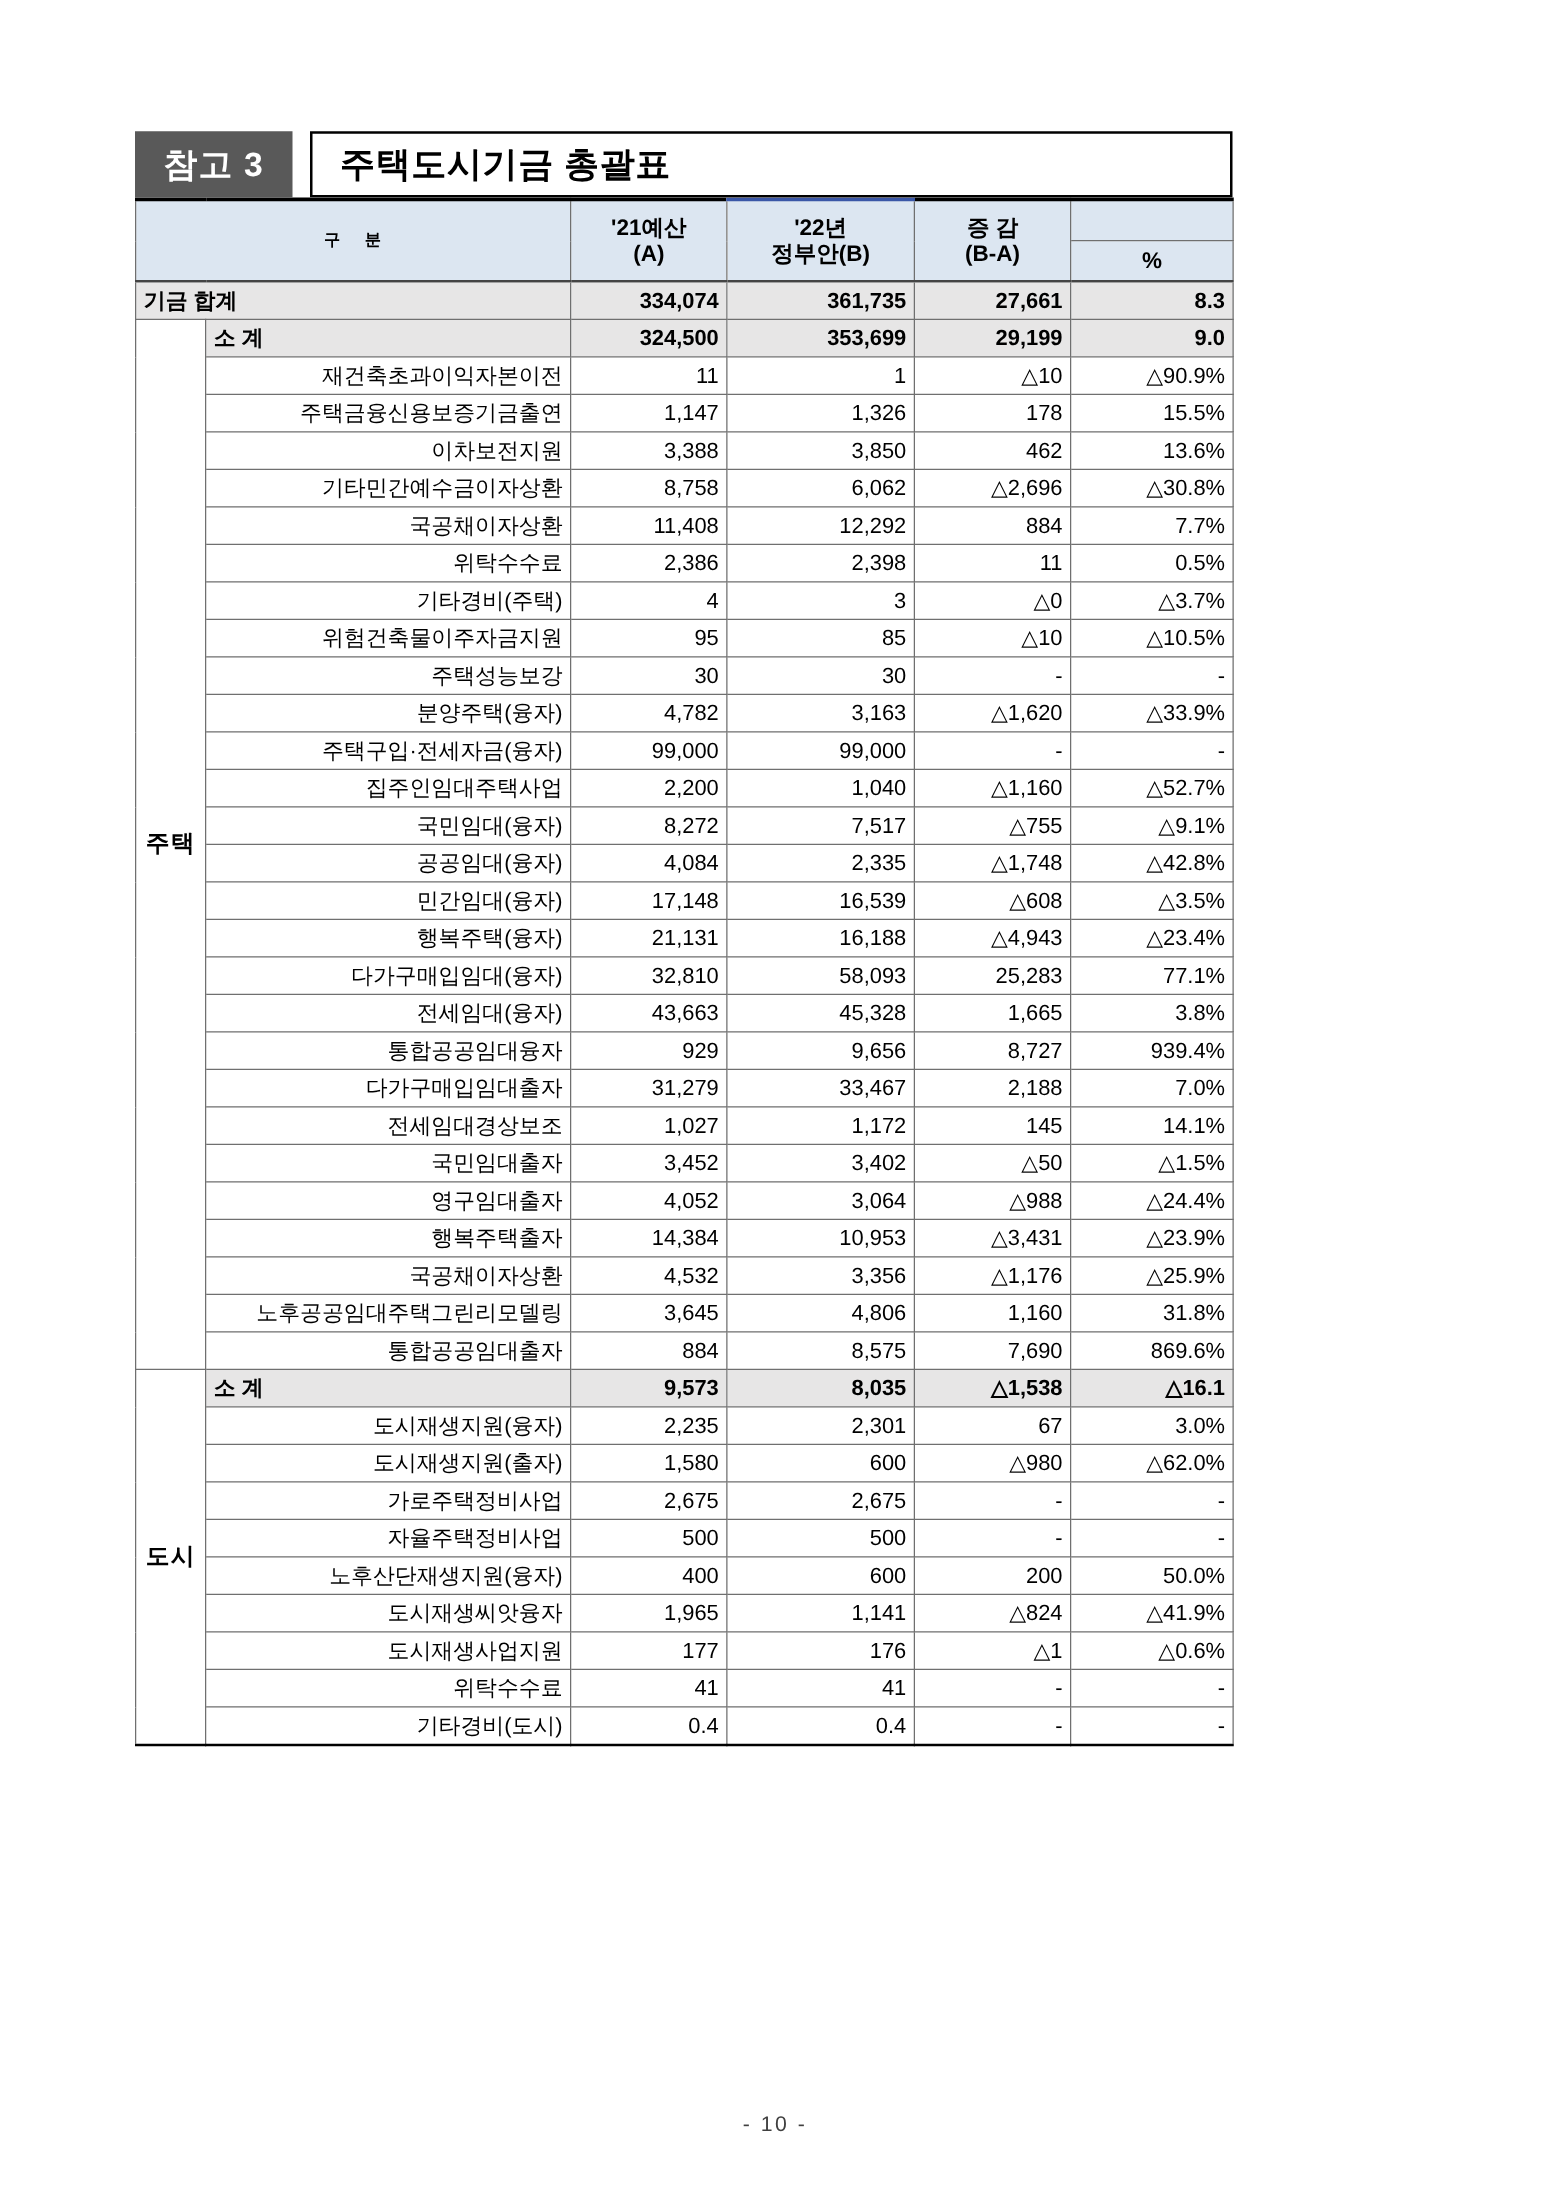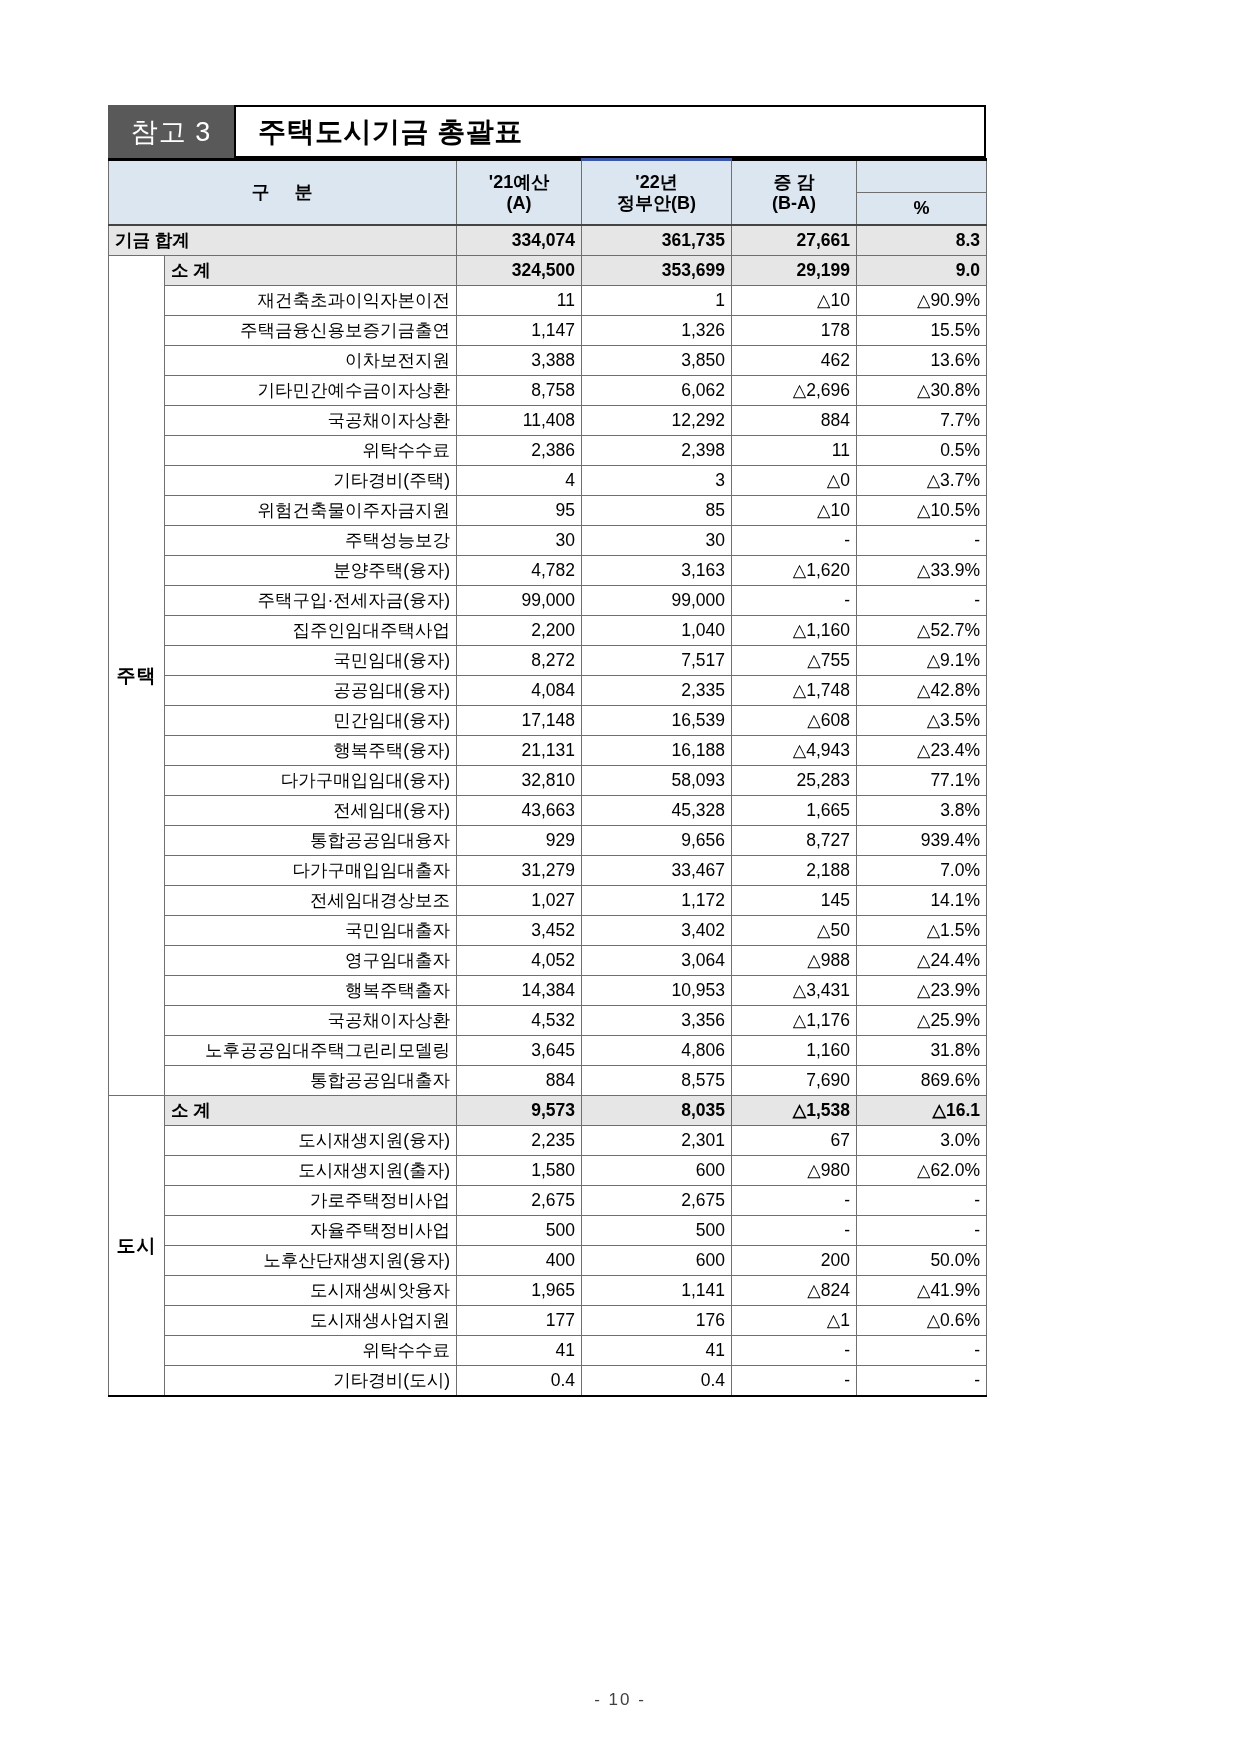--- a/index.html
+++ b/index.html
@@ -6,44 +6,44 @@
   body {
     width:1240px; height:1754px; background:#ffffff; position:relative;
     font-family:"Liberation Sans", sans-serif; color:#000; overflow:hidden;
   }
   .content { position:absolute; left:108px; top:105px; width:878px; }
 
   .header-row { display:flex; height:53px; }
   .badge {
     width:126px; flex:none; background:var(--badge-bg,#595959); color:#fff;
     display:flex; align-items:center; justify-content:center;
-    font-size:27px; font-weight:normal; letter-spacing:1px;
+    font-size:27px; font-weight:bold; letter-spacing:1px;
   }
   .title-box {
-    flex:1; margin-left:0; border:2px solid #000; background:#fff;
+    flex:1; margin-left:14px; border:2px solid #000; background:#fff;
     display:flex; align-items:center; padding-left:22px;
     font-size:28px; font-weight:bold; letter-spacing:0.5px;
   }
   .unit-label { text-align:right; font-size:17px; margin:16px 2px 4px 0; height:20px; }
 
   table.fund-table {
     width:878px; border-collapse:collapse; table-layout:fixed;
     border-top:3px solid #000; border-bottom:2px solid #000;
     border-left:1px solid #555; border-right:1px solid #555;
     font-size:17.5px;
   }
   .fund-table th, .fund-table td {
     border:1px solid #6f6f6f; height:29px; padding:0 6px;
     white-space:nowrap; overflow:hidden; line-height:1.15;
   }
   .fund-table thead th {
     background:var(--header-bg,#dce6f1); font-weight:bold; text-align:center;
     font-size:18px; padding:1px 4px; vertical-align:middle;
   }
-  .fund-table thead .h-cat { font-size:18px; letter-spacing:1px; }
+  .fund-table thead .h-cat { font-size:13px; letter-spacing:1px; }
   .fund-table tbody tr.row-total td {
     background:var(--subtotal-bg,#e7e6e6); font-weight:bold; border-top:2px solid #444;
   }
   .fund-table tbody tr.row-subtotal td {
     background:var(--subtotal-bg,#e7e6e6); font-weight:bold;
   }
   .cell-section { background:#fff; font-weight:bold; font-size:19px; letter-spacing:1px; }
   .cell-label { text-align:right; padding-left:7px; }
   .cell-label.center { text-align:left; }
   .cell-num { text-align:right; padding-right:10px; }

